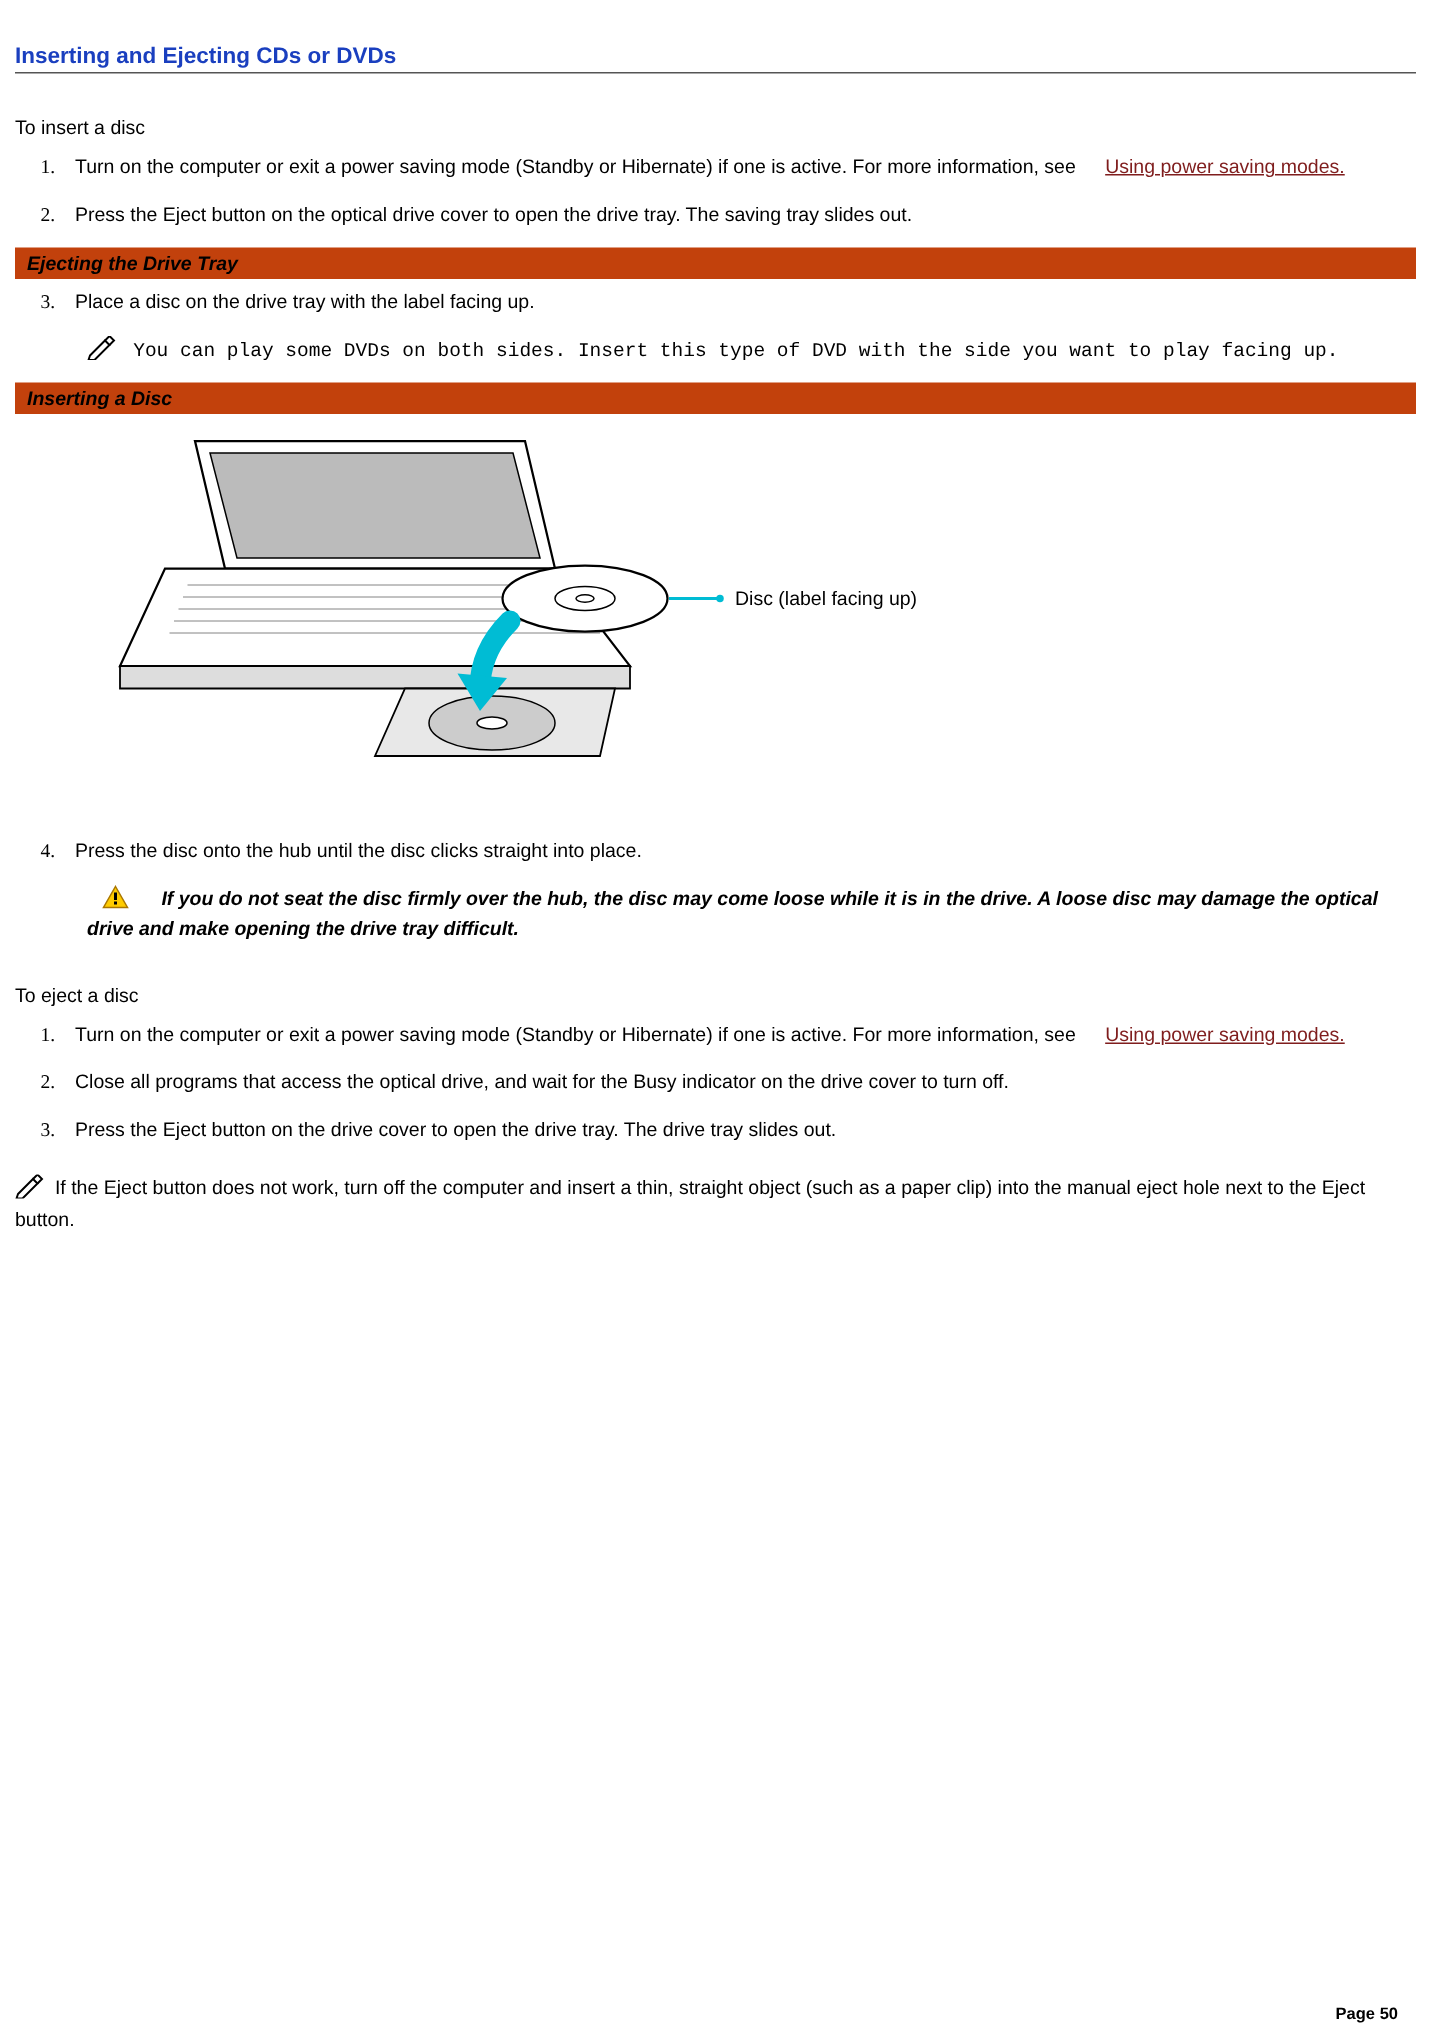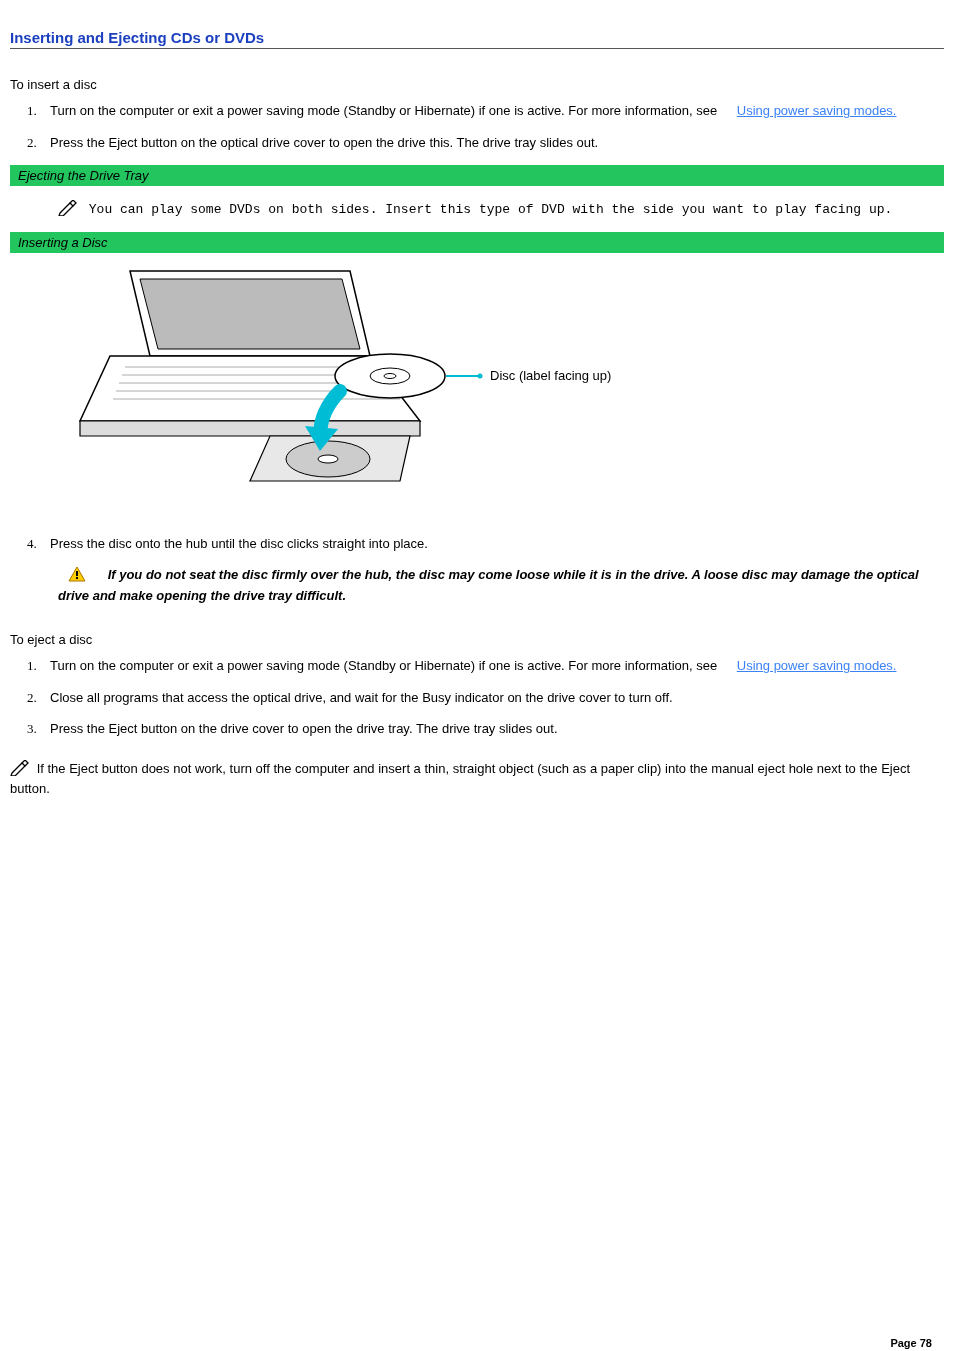--- a/index.html
+++ b/index.html
@@ -41,28 +41,28 @@
     margin: 0 0 14px 0;
     padding-left: 10px;
     line-height: 1.35;
     font-family: Verdana, Geneva, sans-serif;
   }
   ol li::marker {
     font-family: "Times New Roman", serif;
     font-size: 13px;
   }
   a.link {
-    color: #3b82f6;
+    color: #7f1d1d;
     text-decoration: underline;
     padding-left: 16px;
   }
   .figure-caption {
-    background: #22c55e;
+    background: #c2410c;
     font-style: italic;
-    font-weight: normal;
+    font-weight: bold;
     font-size: 13px;
     padding: 3px 8px;
     margin: 6px 0 0 0;
   }
   .figure-area {
     padding: 8px 0 18px 60px;
   }
   .indented-note {
     margin: 14px 0 10px 48px;
     line-height: 1.35;
@@ -106,25 +106,28 @@
 <h2 class="section-title">Inserting and Ejecting CDs or DVDs</h2>
 
 
 <div class="sub-head">To insert a disc</div>
 
 <ol start="1">
   <li>
     <span>Turn on the computer or exit a power saving mode (Standby or Hibernate) if one is active. For more information, see </span>
     <a href="#" class="link">Using power saving modes.</a>
   </li>
-  <li>Press the Eject button on the optical drive cover to open the drive this. The drive tray slides out.</li>
+  <li>Press the Eject button on the optical drive cover to open the drive tray. The saving tray slides out.</li>
 </ol>
 
 <div class="figure-caption">Ejecting the Drive Tray</div>
 
+<ol start="3">
+  <li>Place a disc on the drive tray with the label facing up.</li>
+</ol>
 
 <div class="indented-note">
   <span class="note-icon">
     <svg width="20" height="16">
           <path d="M2 13 L12 3 L15 6 L5 16 L1 16 Z" fill="none" stroke="#000" stroke-width="1.3"></path>
           <path d="M12 3 L15 0 L18 3 L15 6" fill="none" stroke="#000" stroke-width="1.3"></path>
         </svg>
   </span>
   <span>You can play some DVDs on both sides. Insert this type of DVD with the side you want to play facing up.</span>
 </div>
@@ -193,15 +196,15 @@
 <div class="note-block">
   <span class="note-icon">
     <svg width="20" height="16">
           <path d="M2 13 L12 3 L15 6 L5 16 L1 16 Z" fill="none" stroke="#000" stroke-width="1.3"></path>
           <path d="M12 3 L15 0 L18 3 L15 6" fill="none" stroke="#000" stroke-width="1.3"></path>
         </svg>
   </span>
   <span>If the Eject button does not work, turn off the computer and insert a thin, straight object (such as a paper clip) into the manual eject hole next to the Eject button.</span>
 </div>
 
-<div class="page-num">Page 78</div>
+<div class="page-num">Page 50</div>
 
 </div>
 
 </body></html>

